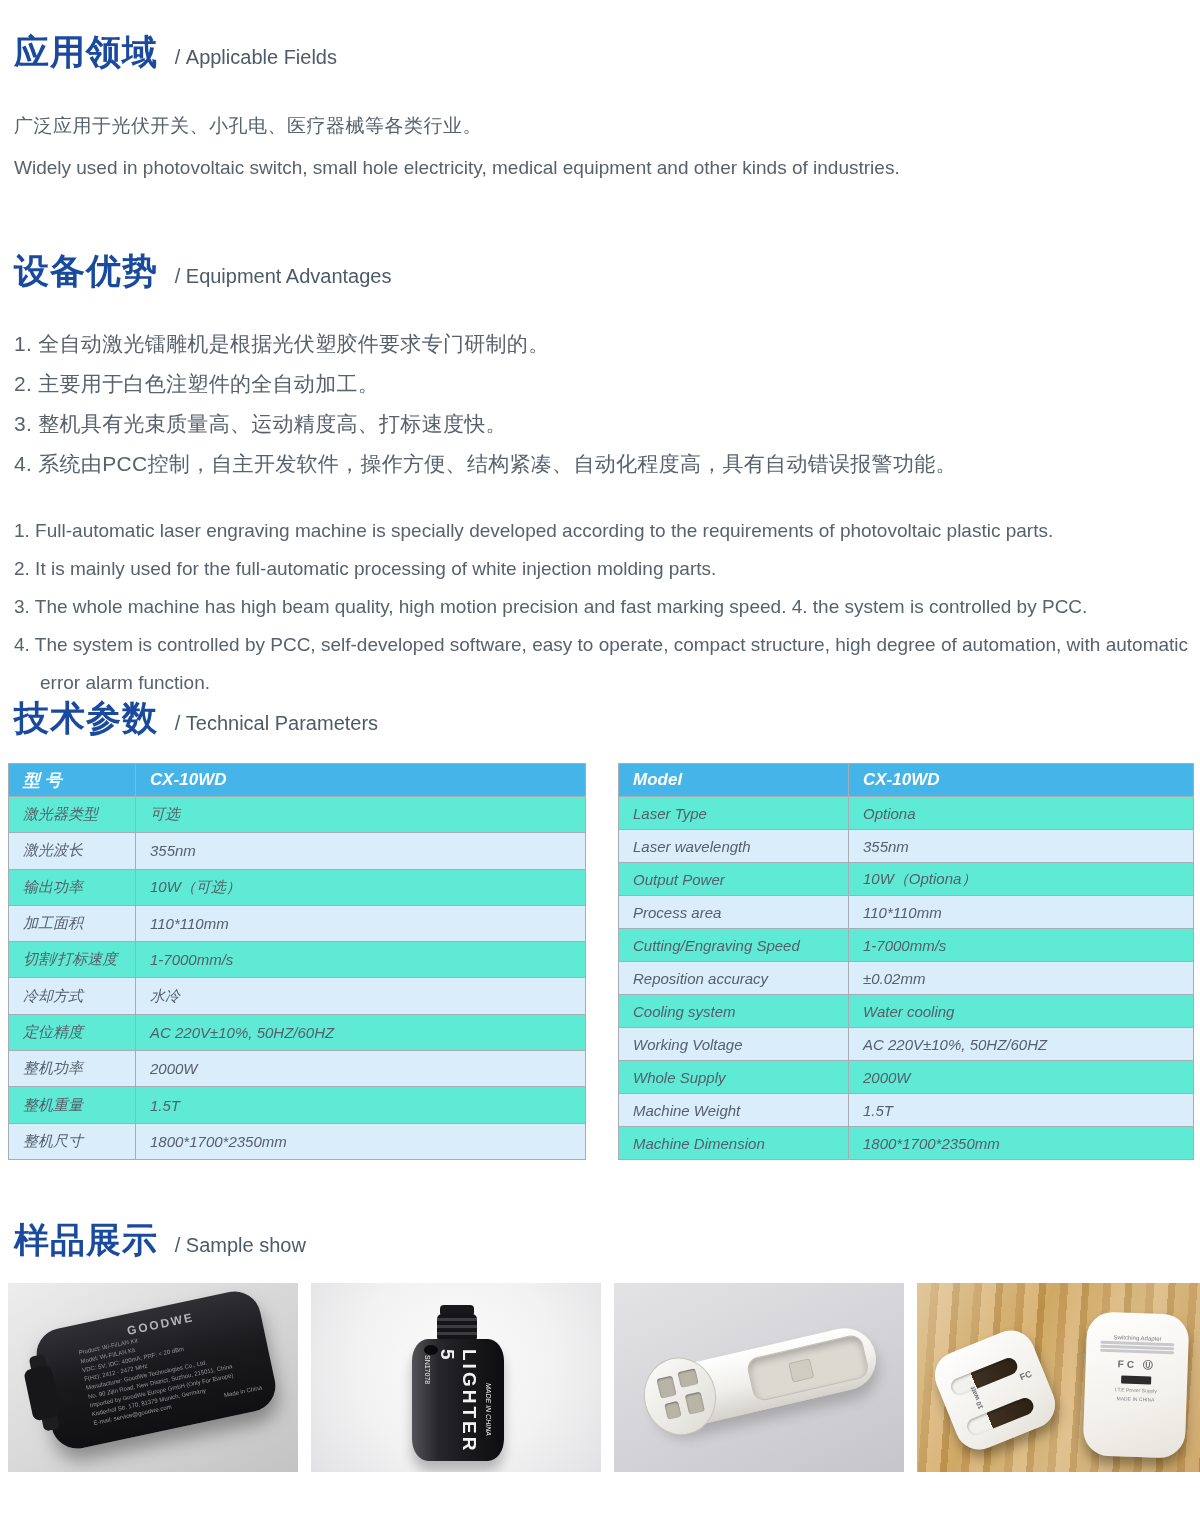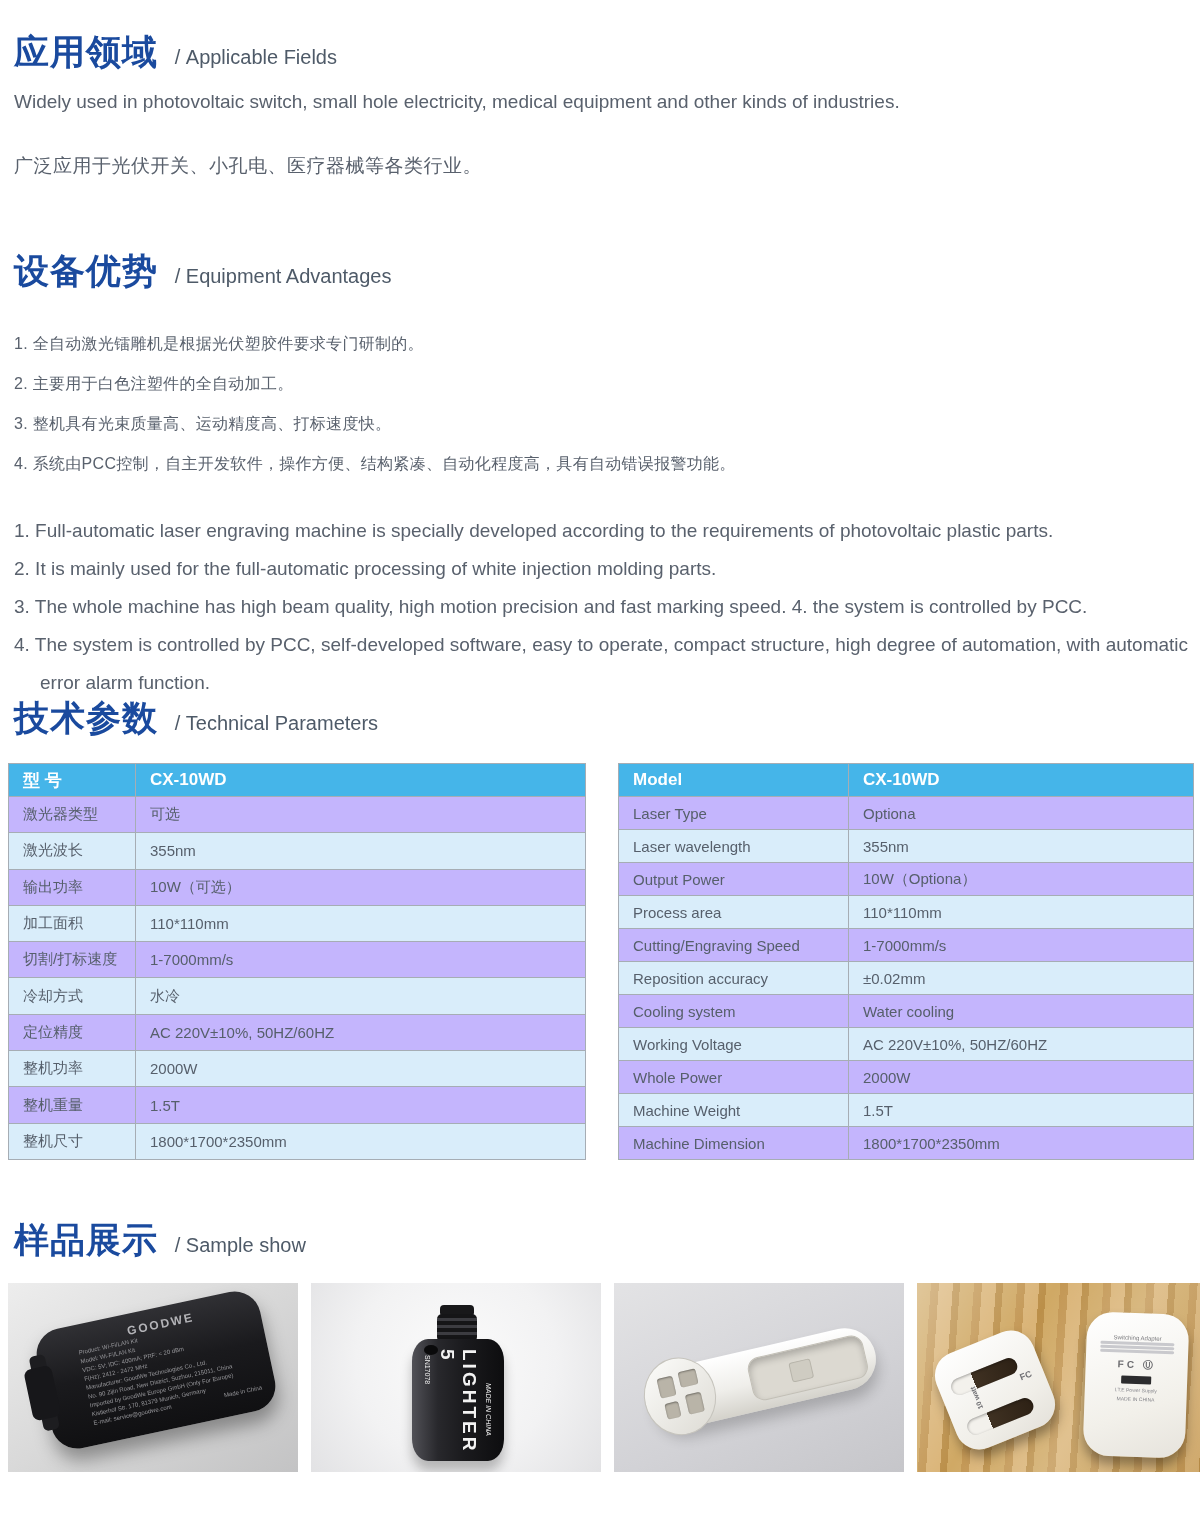--- a/index.html
+++ b/index.html
@@ -14,27 +14,27 @@
   h2.sec-title { font-weight:normal; line-height:32px; white-space:nowrap; }
   h2.sec-title .zh { font-size:35px; font-weight:bold; color:#1a4a9e; letter-spacing:1px; }
   h2.sec-title .en { font-size:20px; color:#4e5a68; margin-left:10px; }
 
   .para { font-size:19px; color:#59616d; }
   #sec-fields .para-zh { margin-top:40px; letter-spacing:0.5px; }
   #sec-fields .para-en { margin-top:18px; }
 
   #sec-adv { margin-top:76px; }
   .adv-list { list-style:none; margin-top:32px; }
-  .adv-list li { font-size:16px; line-height:40px; color:#59616d; letter-spacing:0.3px; }
+  .adv-list li { font-size:21px; line-height:40px; color:#59616d; letter-spacing:0.3px; }
   .adv-list-en { list-style:none; margin-top:28px; width:1180px; }
   .adv-list-en li { font-size:19px; line-height:38px; color:#59616d; padding-left:26px; text-indent:-26px; }
 
   #sec-tech { }
   .tables-wrap { display:flex; gap:32px; margin:24px 0 0 -6px; }
-  table.param-table { border-collapse:collapse; background:#c4b5fd; table-layout:fixed; }
+  table.param-table { border-collapse:collapse; background:#5eead4; table-layout:fixed;font-style:italic; }
   table.param-table th, table.param-table td {
     border:1px solid #a6adb4; height:33px; padding:0 6px 0 14px;
     text-align:left; font-weight:normal; font-size:15px; color:#565f6b;
     overflow:hidden; white-space:nowrap;
   }
   table.param-table thead th {
     background:#45b5e9; color:#ffffff; font-weight:bold; font-size:17px; height:33px;
   }
   table.param-table tbody tr:nth-child(even) td { background:#d9edfa; }
   .tbl-zh col.c1 { width:127px; } .tbl-zh col.c2 { width:450px; }
@@ -108,22 +108,22 @@
   .p4-rfoot { margin-top:3px; text-align:center; font-size:5px; line-height:6px; color:#84848a; }
 </style>
 </head>
 <body>
 
 <div class="section" id="sec-fields">
   <h2 class="sec-title">
     <span class="zh">应用领域</span>
     <span class="en">/ Applicable Fields</span>
   </h2>
+  <p class="para para-zh">广泛应用于光伏开关、小孔电、医疗器械等各类行业。</p>
   <p class="para para-en">Widely used in photovoltaic switch, small hole electricity, medical equipment and other kinds of industries.</p>
-  <p class="para para-zh">广泛应用于光伏开关、小孔电、医疗器械等各类行业。</p>
 </div>
 
 <div class="section" id="sec-adv">
   <h2 class="sec-title">
     <span class="zh">设备优势</span>
     <span class="en">/ Equipment Advantages</span>
   </h2>
   <ul class="adv-list">
     <li>1. 全自动激光镭雕机是根据光伏塑胶件要求专门研制的。</li>
     <li>2. 主要用于白色注塑件的全自动加工。</li>
@@ -238,21 +238,21 @@
           </tr>
         <tr>
             <td>Cooling system</td>
             <td>Water cooling</td>
           </tr>
         <tr>
             <td>Working Voltage</td>
             <td>AC 220V±10%, 50HZ/60HZ</td>
           </tr>
         <tr>
-            <td>Whole Power</td>
+            <td>Whole Supply</td>
             <td>2000W</td>
           </tr>
         <tr>
             <td>Machine Weight</td>
             <td>1.5T</td>
           </tr>
         <tr>
             <td>Machine Dimension</td>
             <td>1800*1700*2350mm</td>
           </tr>

